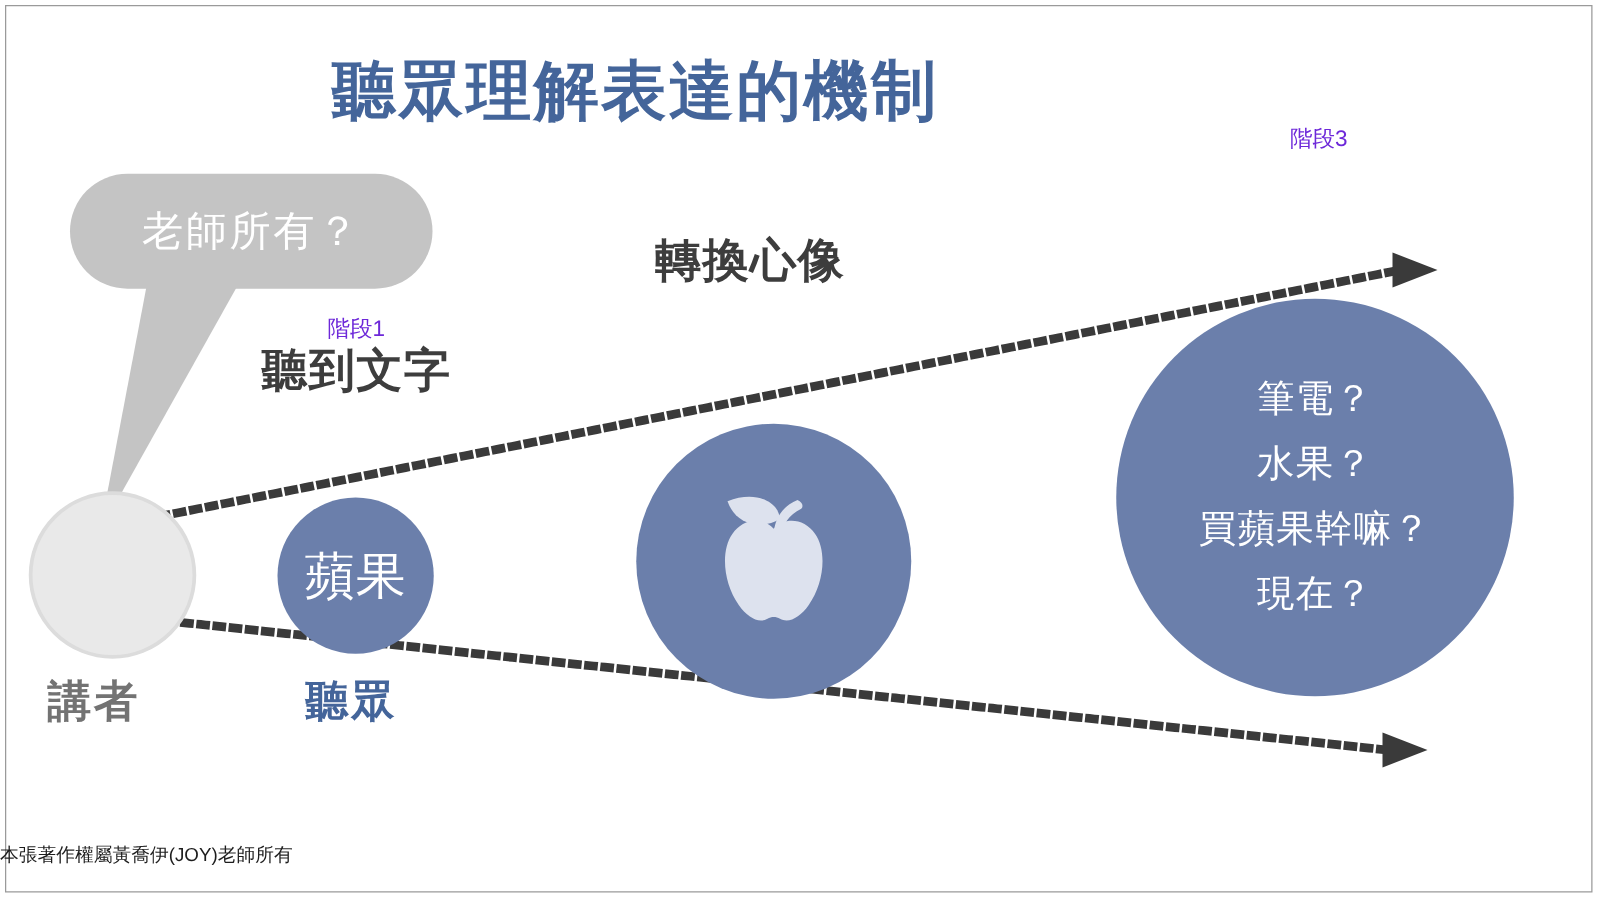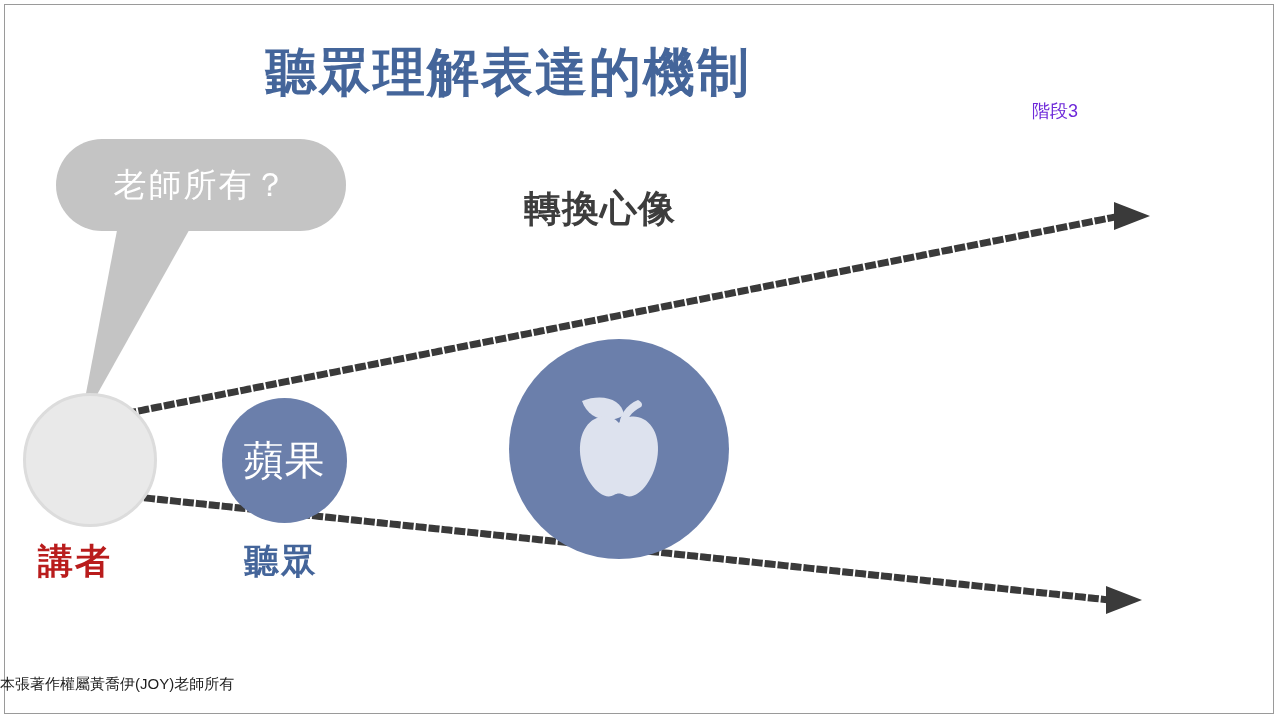--- a/index.html
+++ b/index.html
@@ -164,21 +164,21 @@
   .role-label {
     position: absolute;
     font-size: 35px;
     font-weight: bold;
     letter-spacing: 2px;
     white-space: nowrap;
   }
   #role-speaker {
     left: 38px;
     top: 538px;
-    color: #b91c1c;
+    color: #737373;
   }
   #role-audience {
     left: 244px;
     top: 538px;
     color: #44659a;
   }
 
   
   #footer {
     position: absolute;
@@ -227,21 +227,33 @@
       <path d="M18 14 C38 6 58 12 60 28 C44 38 24 32 18 14 Z" fill="#dde2ee"></path>
 
       <path d="M55 42 C55 28 62 18 74 13 C78 15 79 18 77 20 C67 25 62 32 62 43 Z" fill="#dde2ee"></path>
 
       <path d="M55 36 C46 26 30 28 22 40 C12 54 15 80 27 97 C34 107 43 112 50 108
                C53 106 57 106 60 108 C67 112 76 107 83 97 C95 80 98 54 88 40
                C80 28 64 26 55 36 Z" fill="#dde2ee"></path>
     </svg>
   </div>
 
-
+  <div id="schema-circle" class="circle">
+    <div id="schema-lines">
+      <div>筆電？</div>
+      <div>水果？</div>
+      <div>買蘋果幹嘛？</div>
+      <div>現在？</div>
+    </div>
+  </div>
+
+  <div id="stage-1" class="stage">
+    <div class="stage-kicker">階段1</div>
+    <div class="stage-name">聽到文字</div>
+  </div>
   <div id="stage-2" class="stage">
     <div class="stage-name">轉換心像</div>
   </div>
   <div id="stage-3" class="stage">
     <div class="stage-kicker">階段3</div>
   </div>
 
   <div id="role-speaker" class="role-label">講者</div>
   <div id="role-audience" class="role-label">聽眾</div>
 

